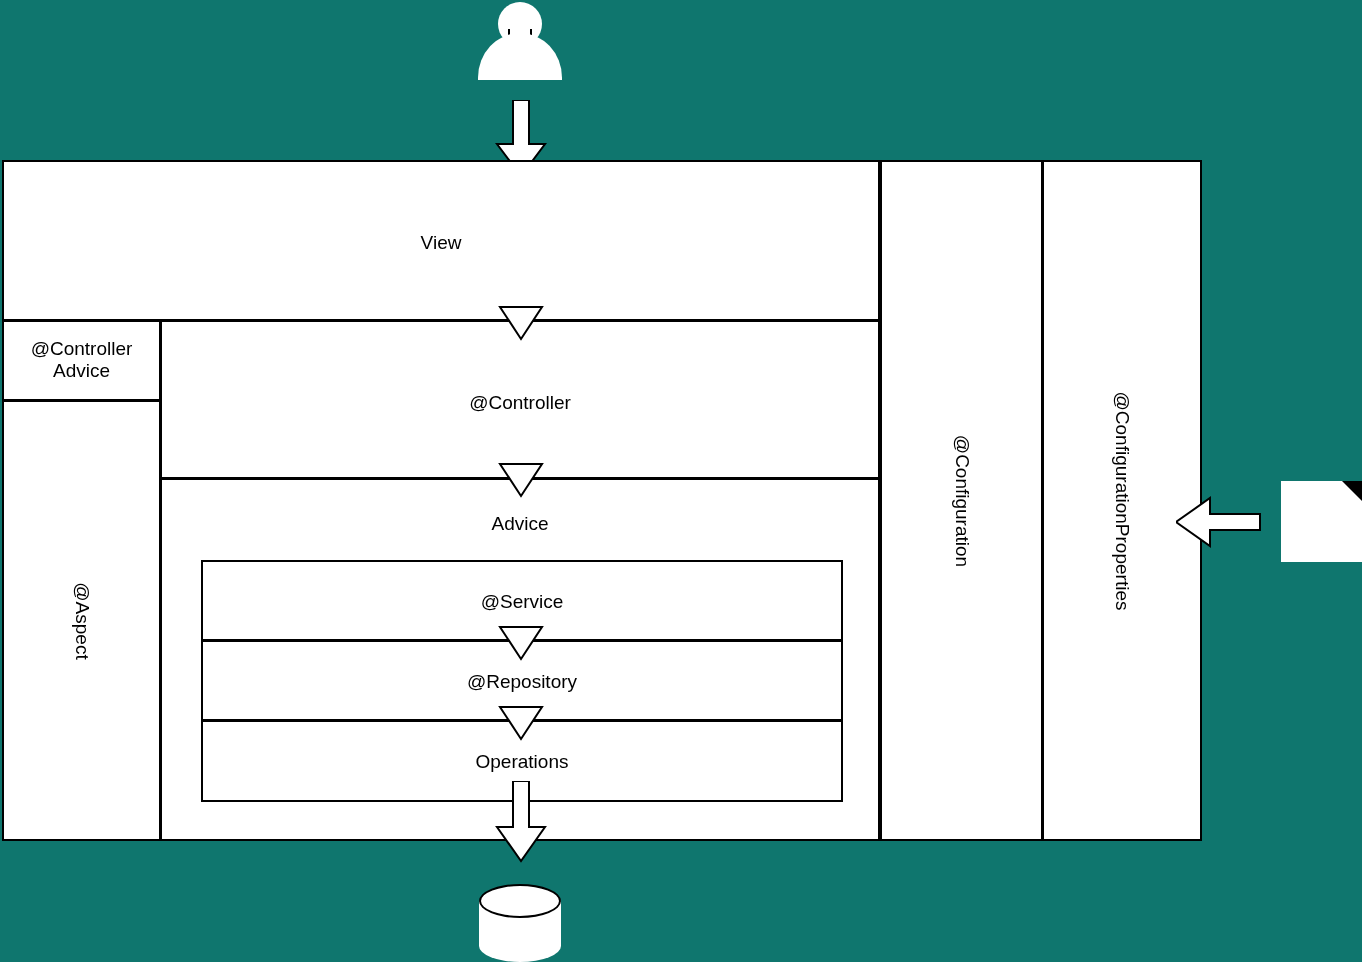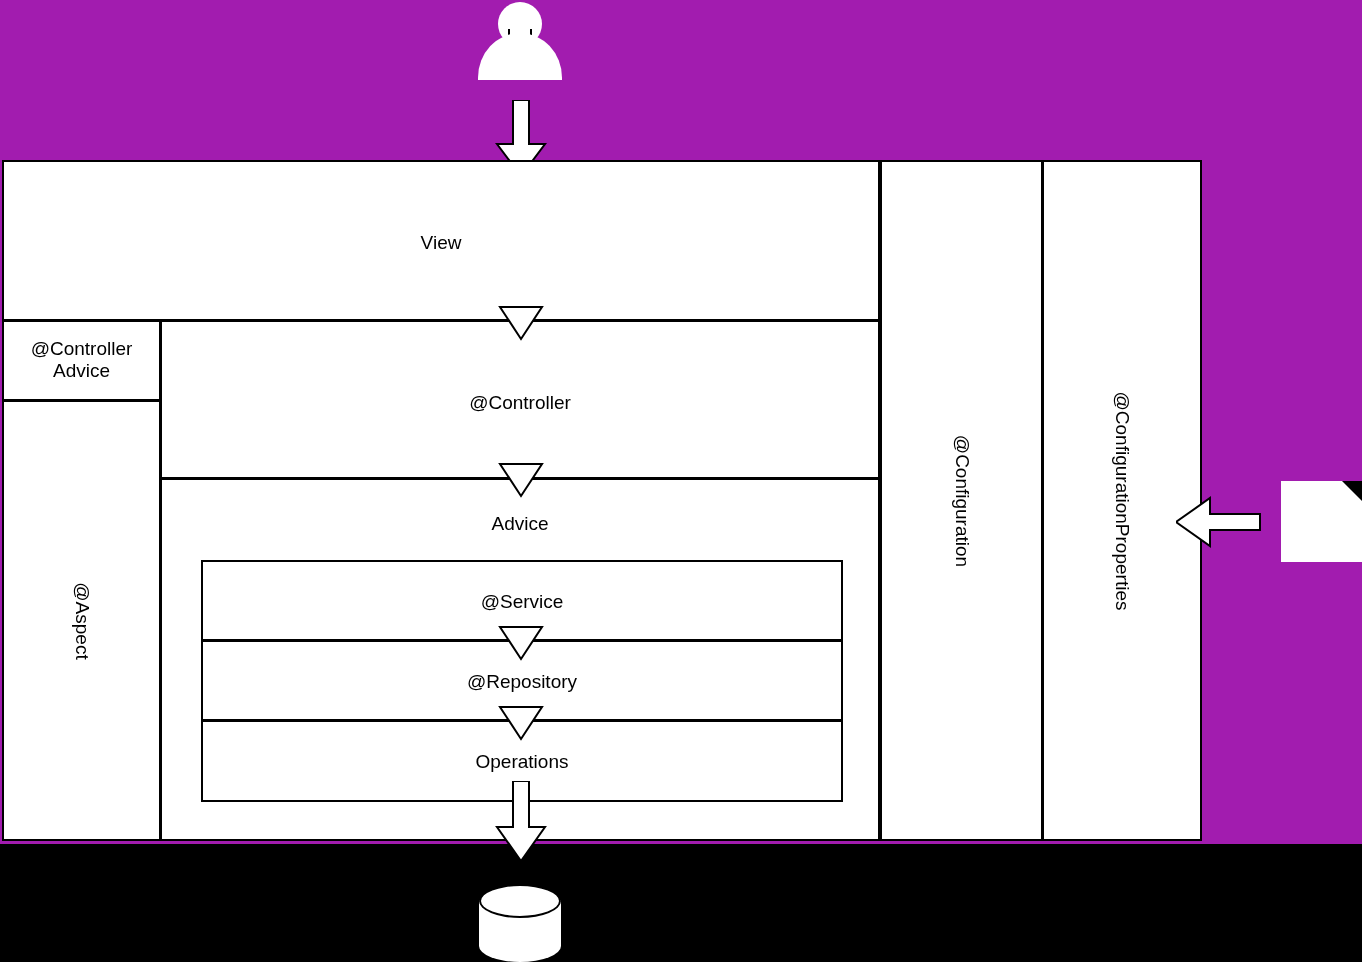--- a/index.html
+++ b/index.html
@@ -4,22 +4,22 @@
 <style>
   * { margin:0; padding:0; box-sizing:border-box; }
   html, body {
     width:1362px; height:962px;
     background:#000000;
     font-family:"Liberation Sans", sans-serif;
     overflow:hidden;
   }
   #stage {
     position:relative;
-    width:1362px; height:844px;
-    background:#a21caf;
+    width:1362px; height:962px;
+    background:#0f766e;
   }
 
   
   .abs { position:absolute;padding-left:8px; }
 
   
   .panel {
     position:absolute;
     background:#ffffff;
     border:2px solid #000000;

